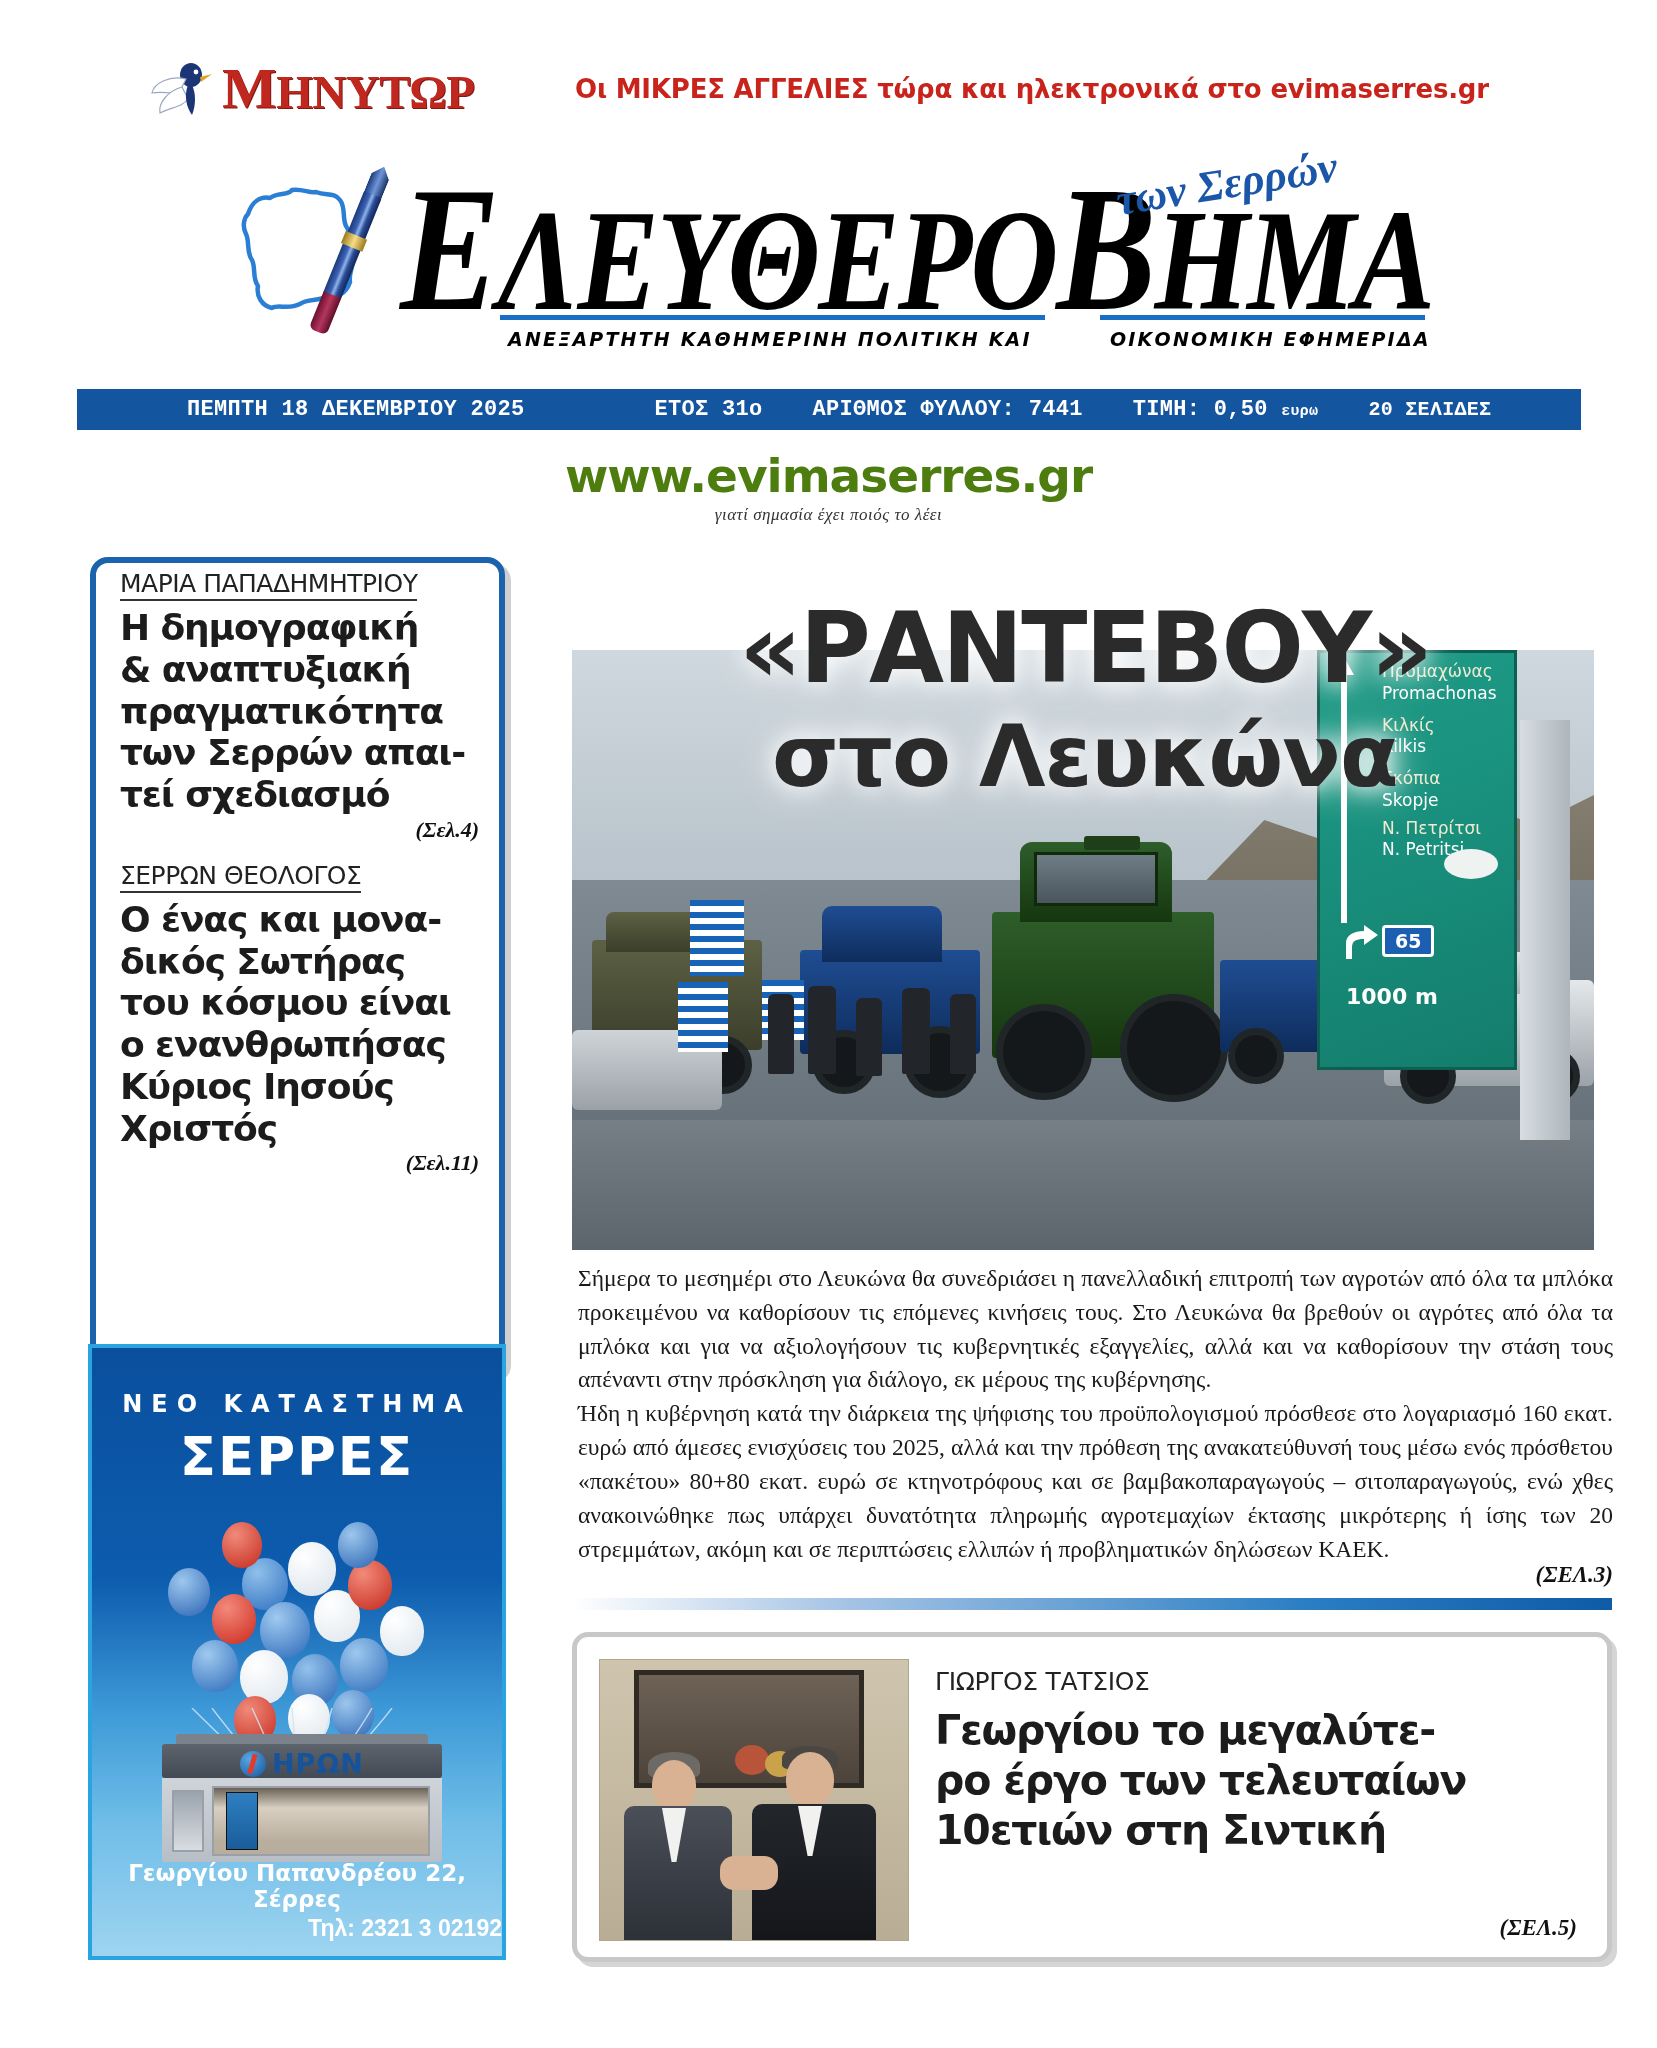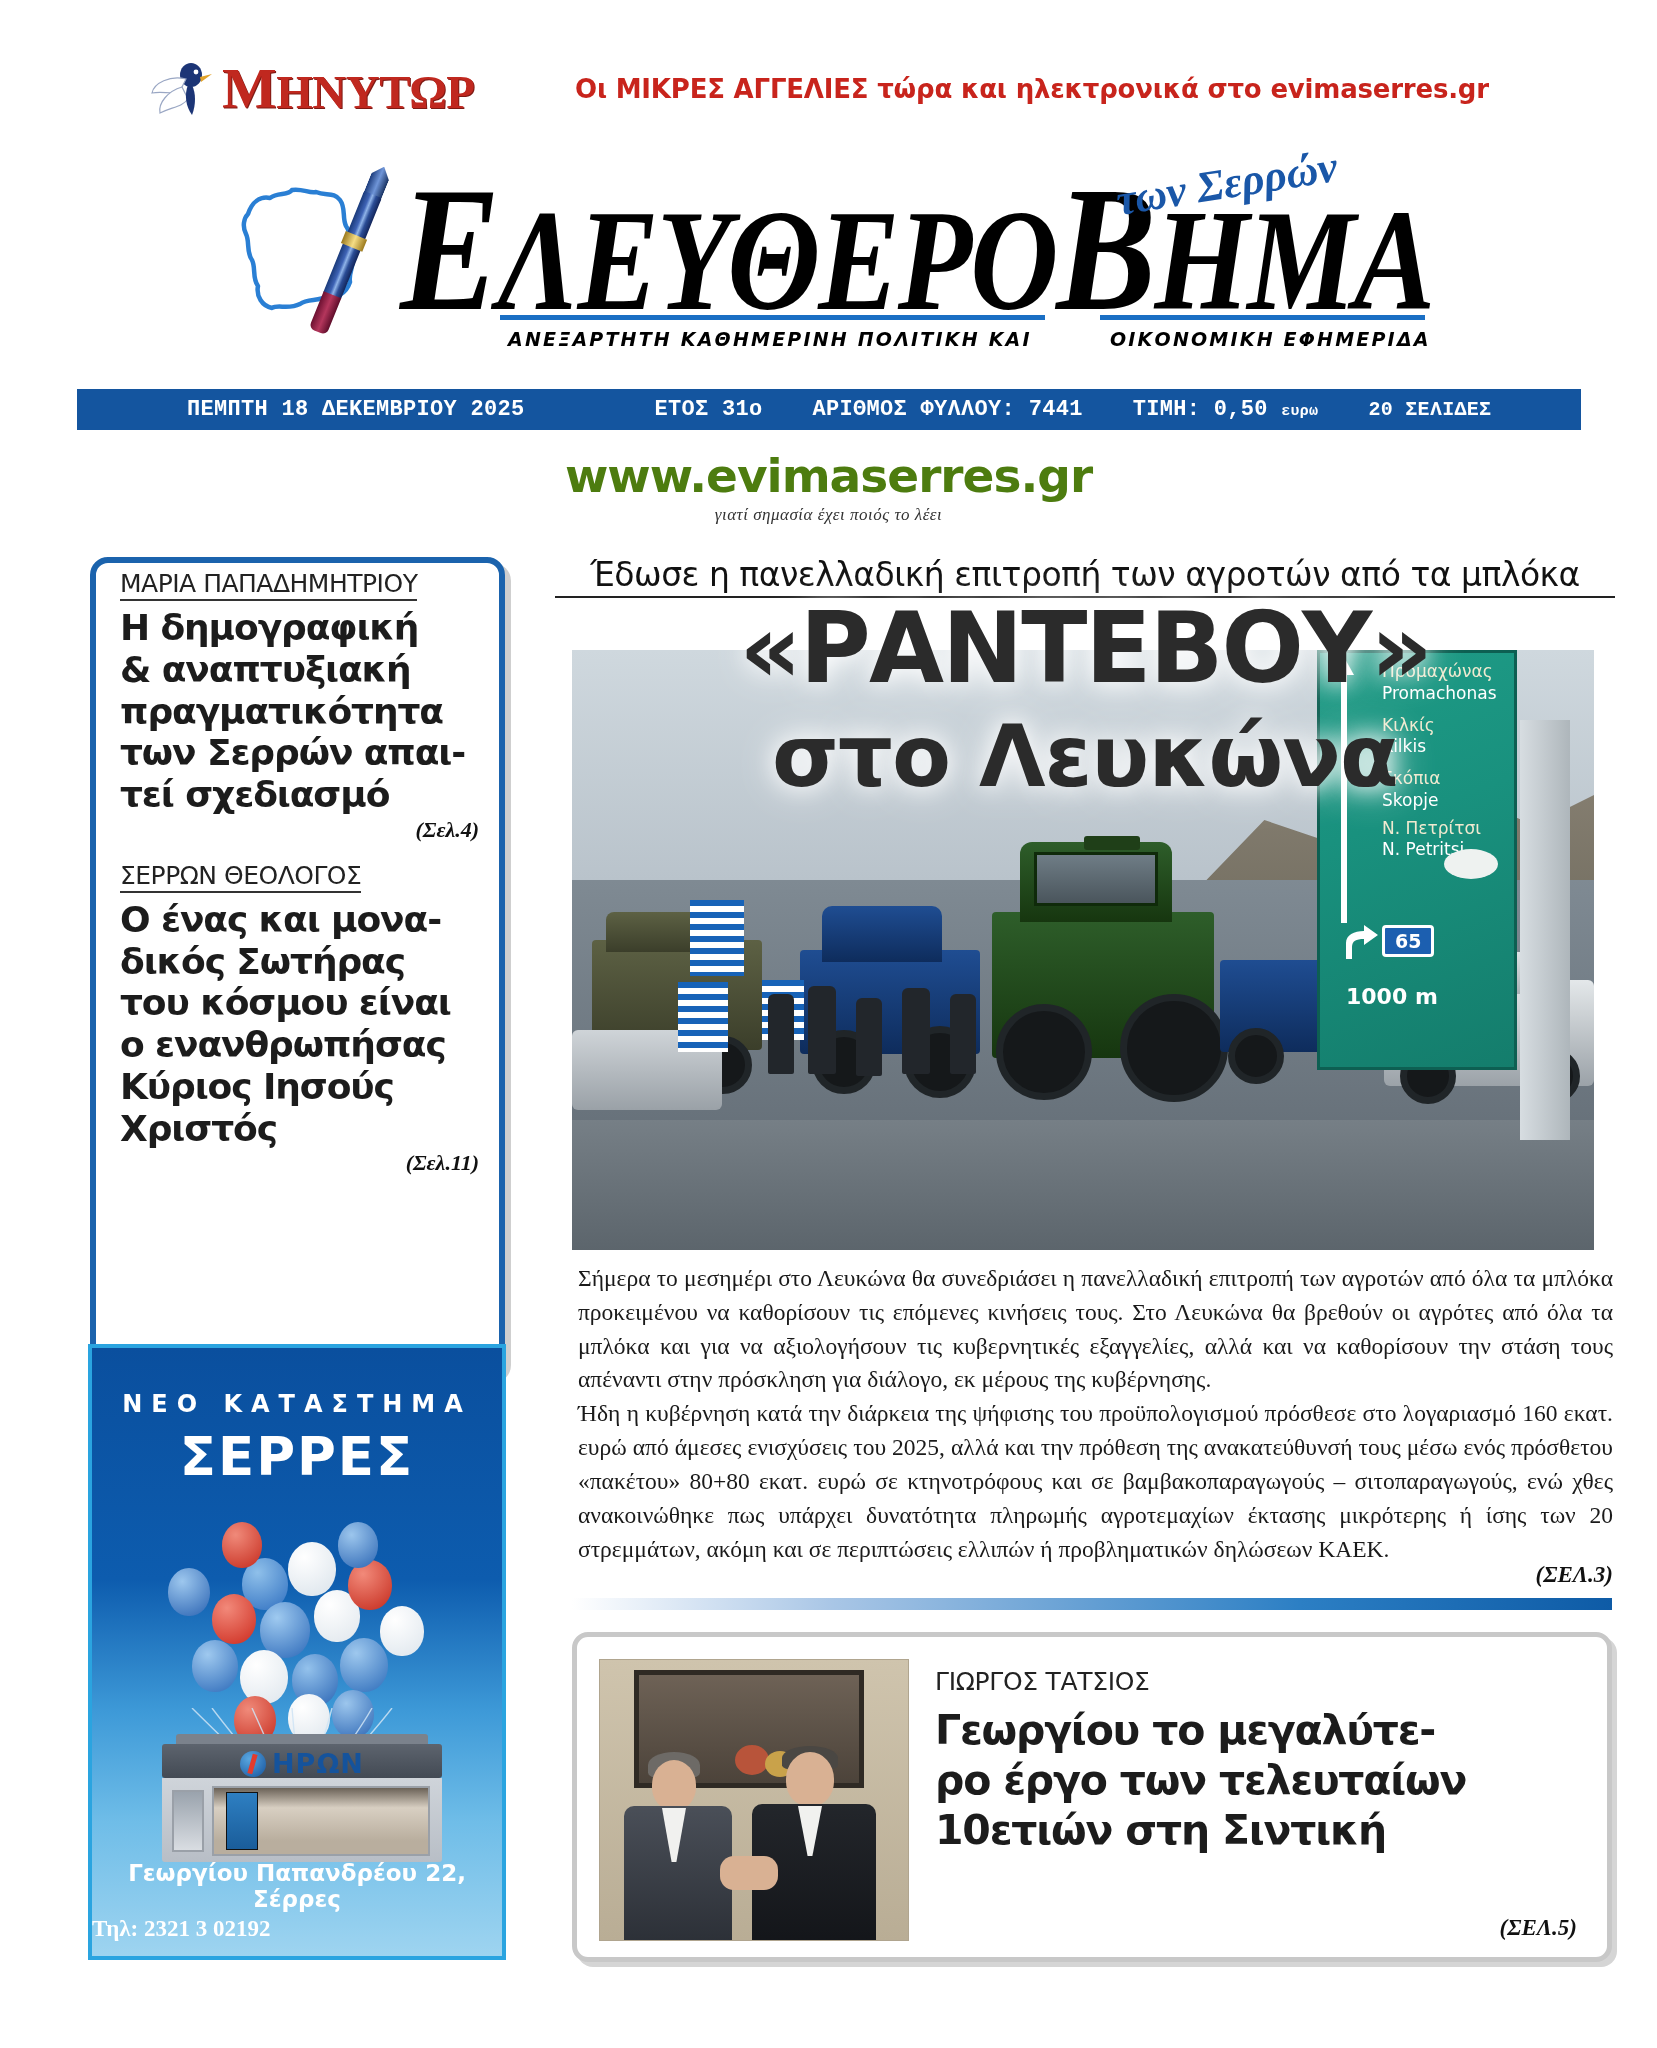--- a/index.html
+++ b/index.html
@@ -314,22 +314,22 @@
     letter-spacing: 1px;
   }
   .ad-addr {
     position: absolute; left: 0; bottom: 44px; width: 100%;
     text-align: center; color: #fff;
     font-family: "DejaVu Sans", sans-serif;
     font-weight: bold; font-size: 23px;
   }
   .ad-tel {
     position: absolute; left: 0; bottom: 14px; width: 100%;
-    text-align: left; color: #fff;
-    font-family: Liberation Serif, serif;
+    text-align: right; color: #fff;
+    font-family: Liberation Sans, sans-serif;
     font-weight: bold; font-size: 23px;
   }
 
   
   .main-kicker {
     position: absolute;
     left: 555px; top: 555px;
     width: 1060px;
     font-family: "DejaVu Sans", sans-serif;
     font-size: 33px;
@@ -660,21 +660,20 @@
       <div class="shop-logo">
         <span class="circ"></span>
         <span class="txt">ΗΡΩΝ</span>
       </div>
     </div>
 
     <div class="ad-addr">Γεωργίου Παπανδρέου 22, Σέρρες</div>
     <div class="ad-tel">Τηλ: 2321 3 02192</div>
   </div>
 
-  <div class="main-kicker">Έδωσε η πανελλαδική επιτροπή των αγροτών από τα μπλόκα</div>
 
   <div class="photo-wrap">
     <div class="sky"></div>
     <div class="hill"></div>
     <div class="crowd"></div>
     <div class="road"></div>
 
     <div class="tractor tr-olive" style="left:20px; top:290px; width:170px; height:110px;"></div>
     <div class="tractor tr-olive" style="left:34px; top:262px; width:120px; height:40px; border-radius:8px 8px 0 0;"></div>
     <div class="wheel" style="left:30px; top:380px; width:70px; height:70px;"></div>

